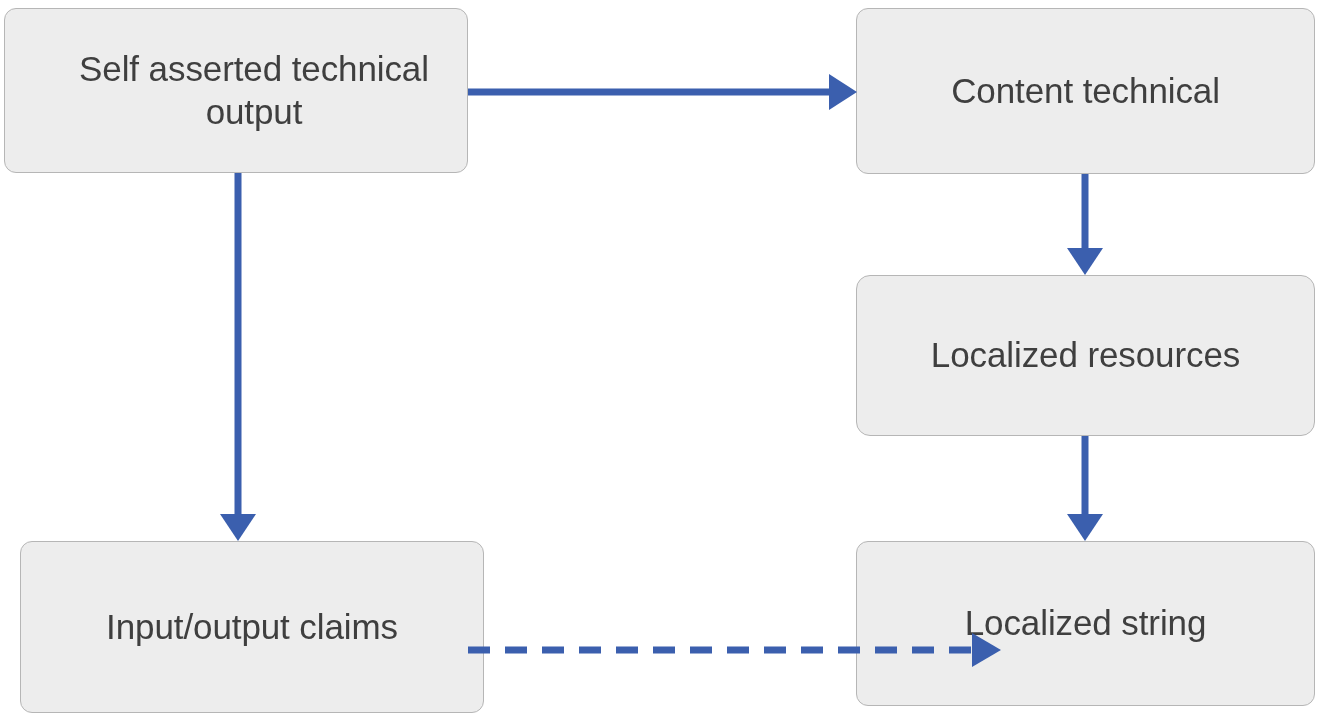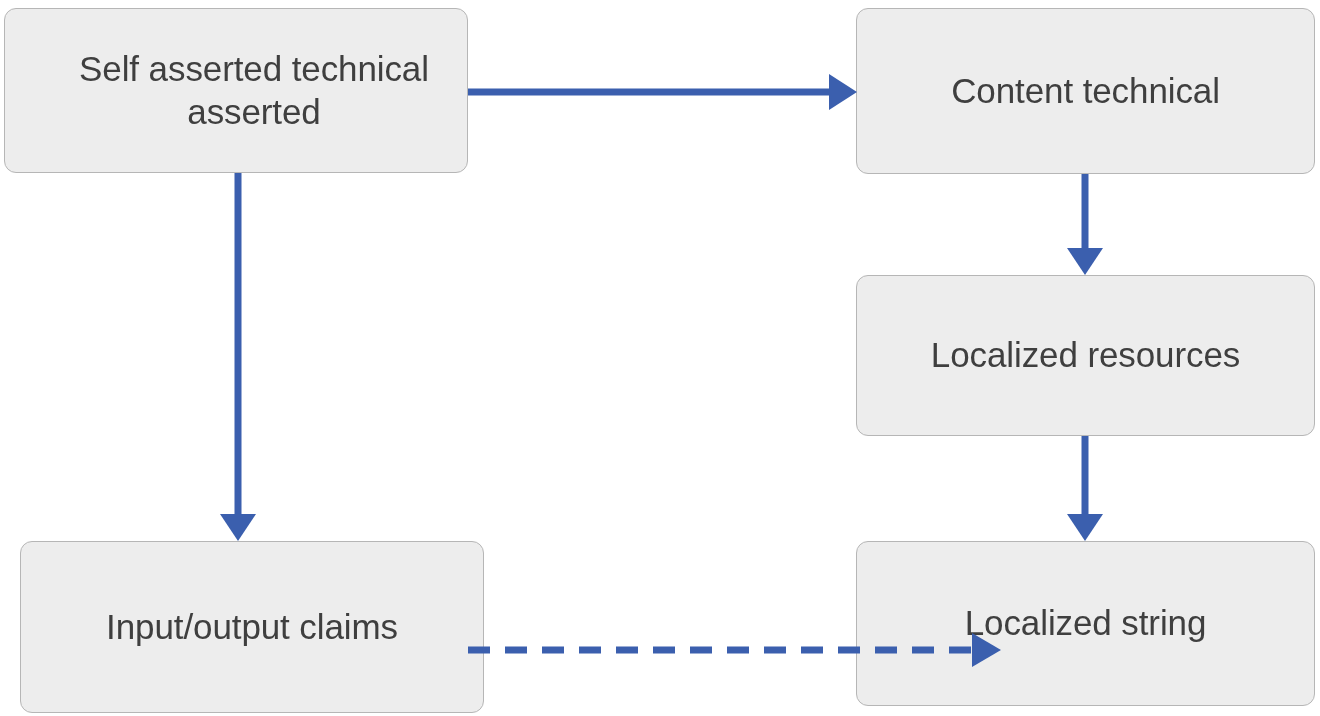--- a/index.html
+++ b/index.html
@@ -48,21 +48,21 @@
   }
 
   
   #node-self-asserted-technical-profile {
     left: 4px;  top: 8px;  width: 464px;  height: 165px; padding-left: 48px;
   }
   #node-content-definition {
     left: 856px; top: 8px;  width: 459px;  height: 166px;
   }
   #node-localized-resources {
-    left: 856px; top: 275px; width: 459px; height: 161px;
+    left: 856px; top: 275px; width: 459px; height: 161px; border-radius: 14px;
   }
   #node-input-output-claims-transformation {
     left: 20px;  top: 541px; width: 464px;  height: 172px;
   }
   #node-localized-string {
     left: 856px; top: 541px; width: 459px; height: 165px;
   }
 
   
   #connector-layer {
@@ -82,21 +82,21 @@
   }
 </style>
 </head>
 <body>
 
 <div id="diagram-canvas">
 
   <div class="node-box" id="node-self-asserted-technical-profile">
     <span class="node-label">
       <span class="node-label-line">Self asserted technical</span>
-      <span class="node-label-line">asserted</span>
+      <span class="node-label-line">output</span>
     </span>
   </div>
 
   <div class="node-box" id="node-content-definition">
     <span class="node-label">
       <span class="node-label-line">Content technical</span>
     </span>
   </div>
 
   <div class="node-box" id="node-localized-resources">

